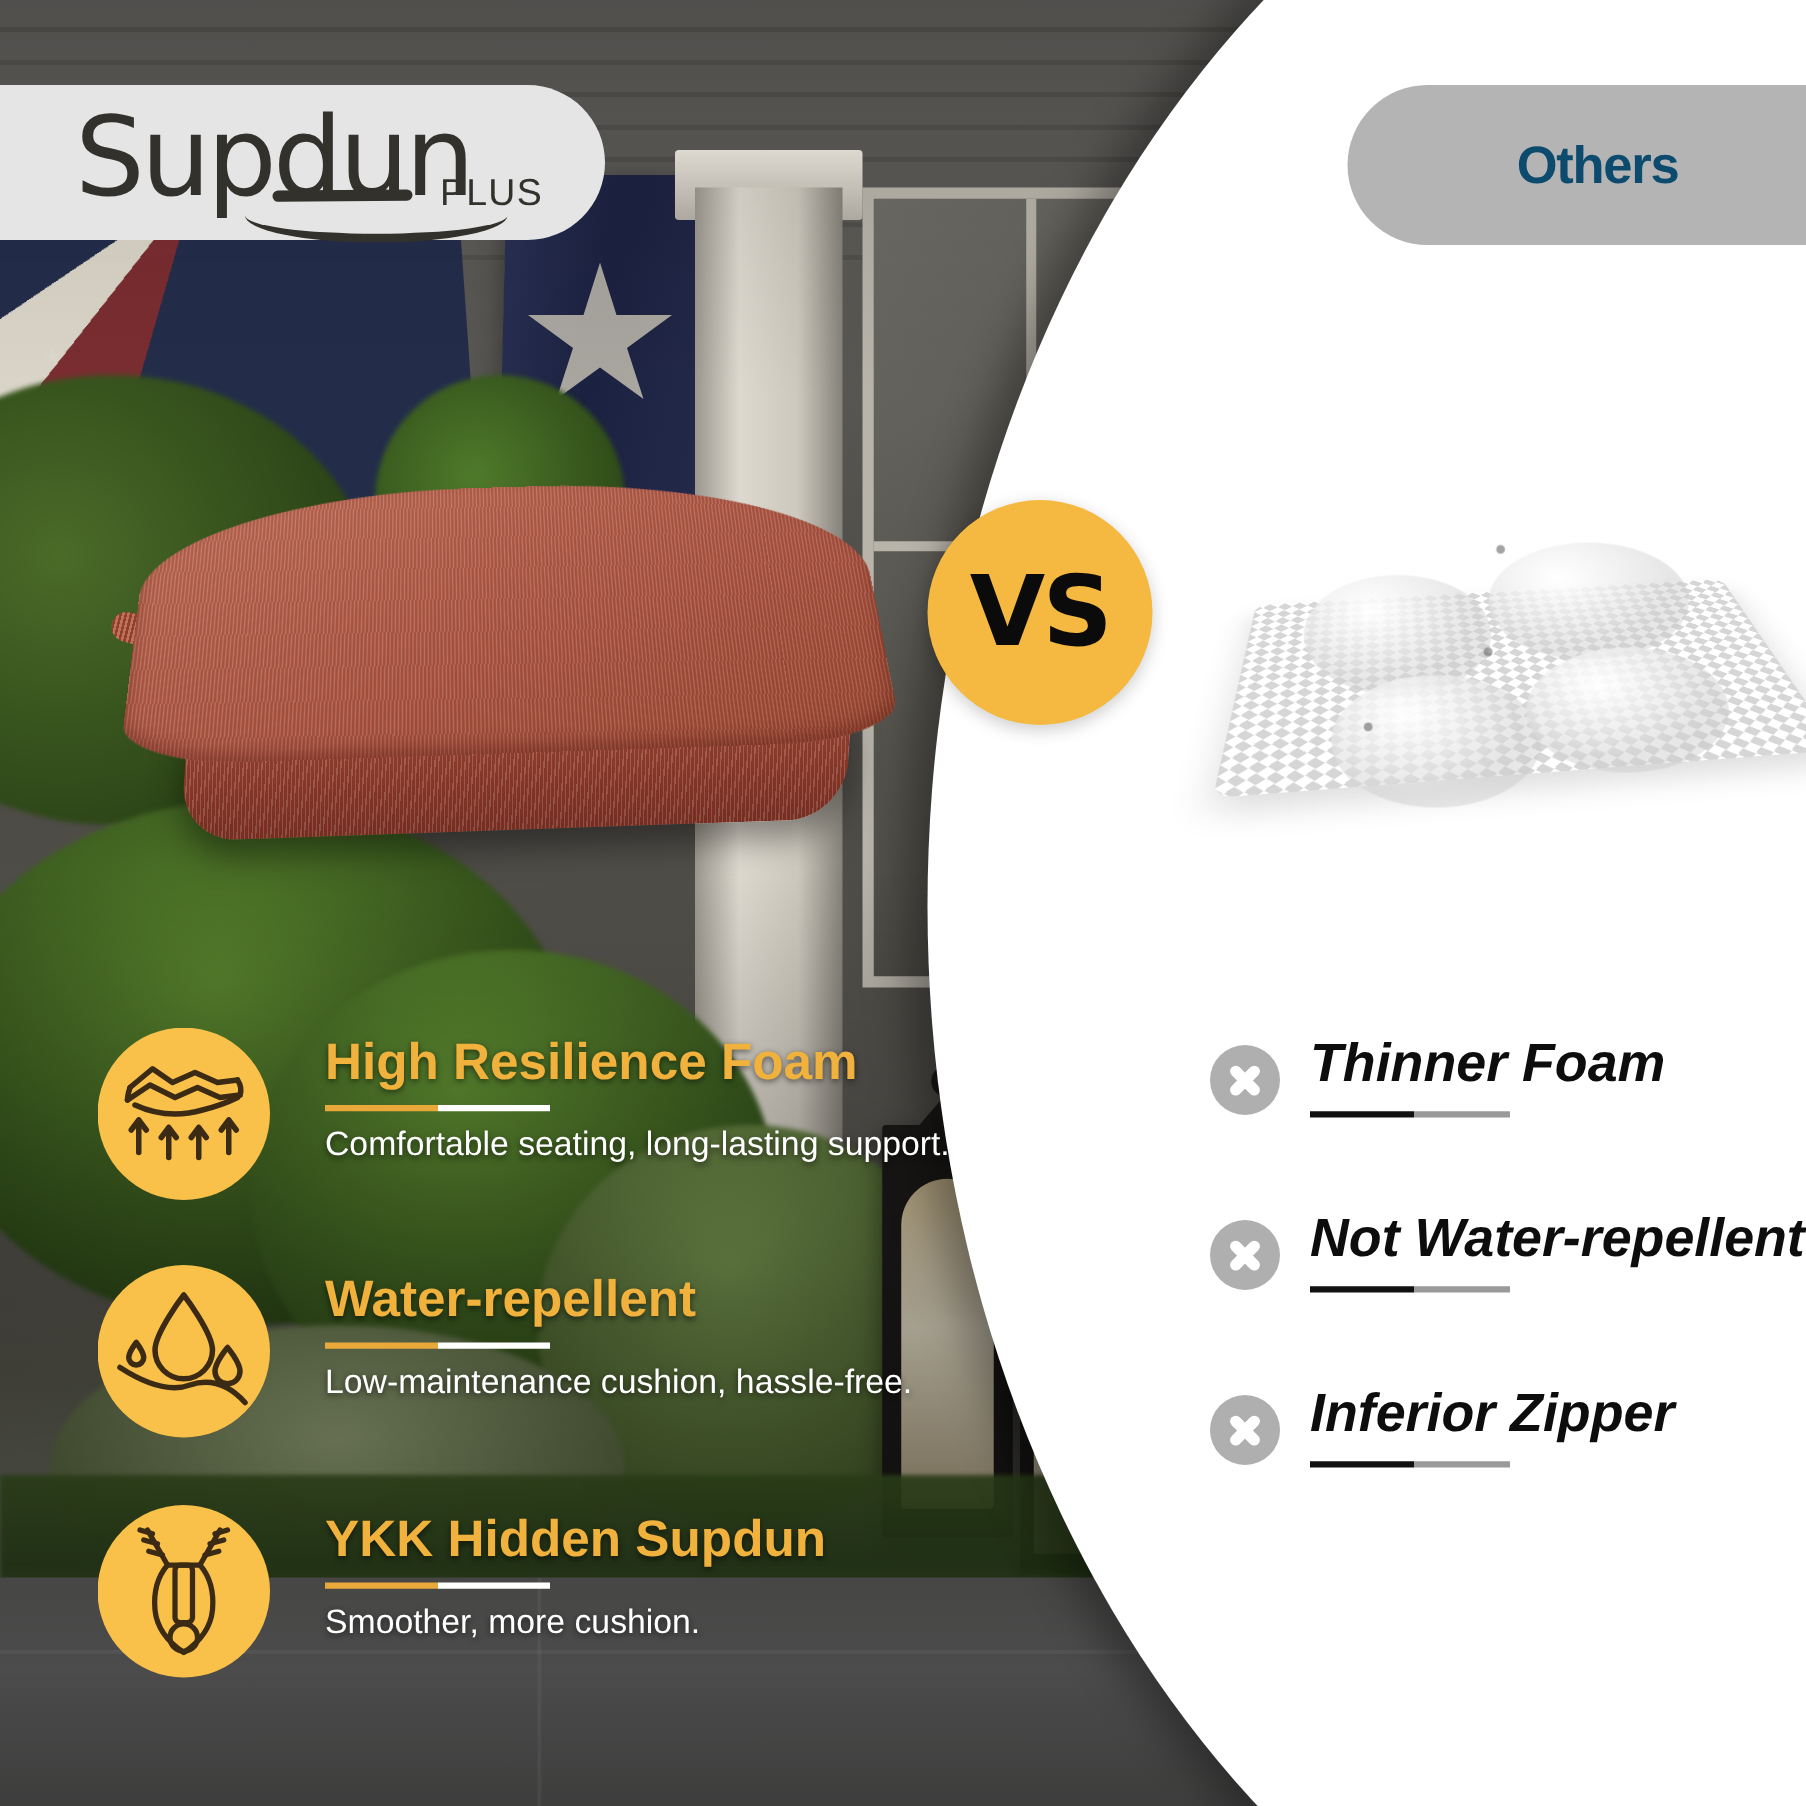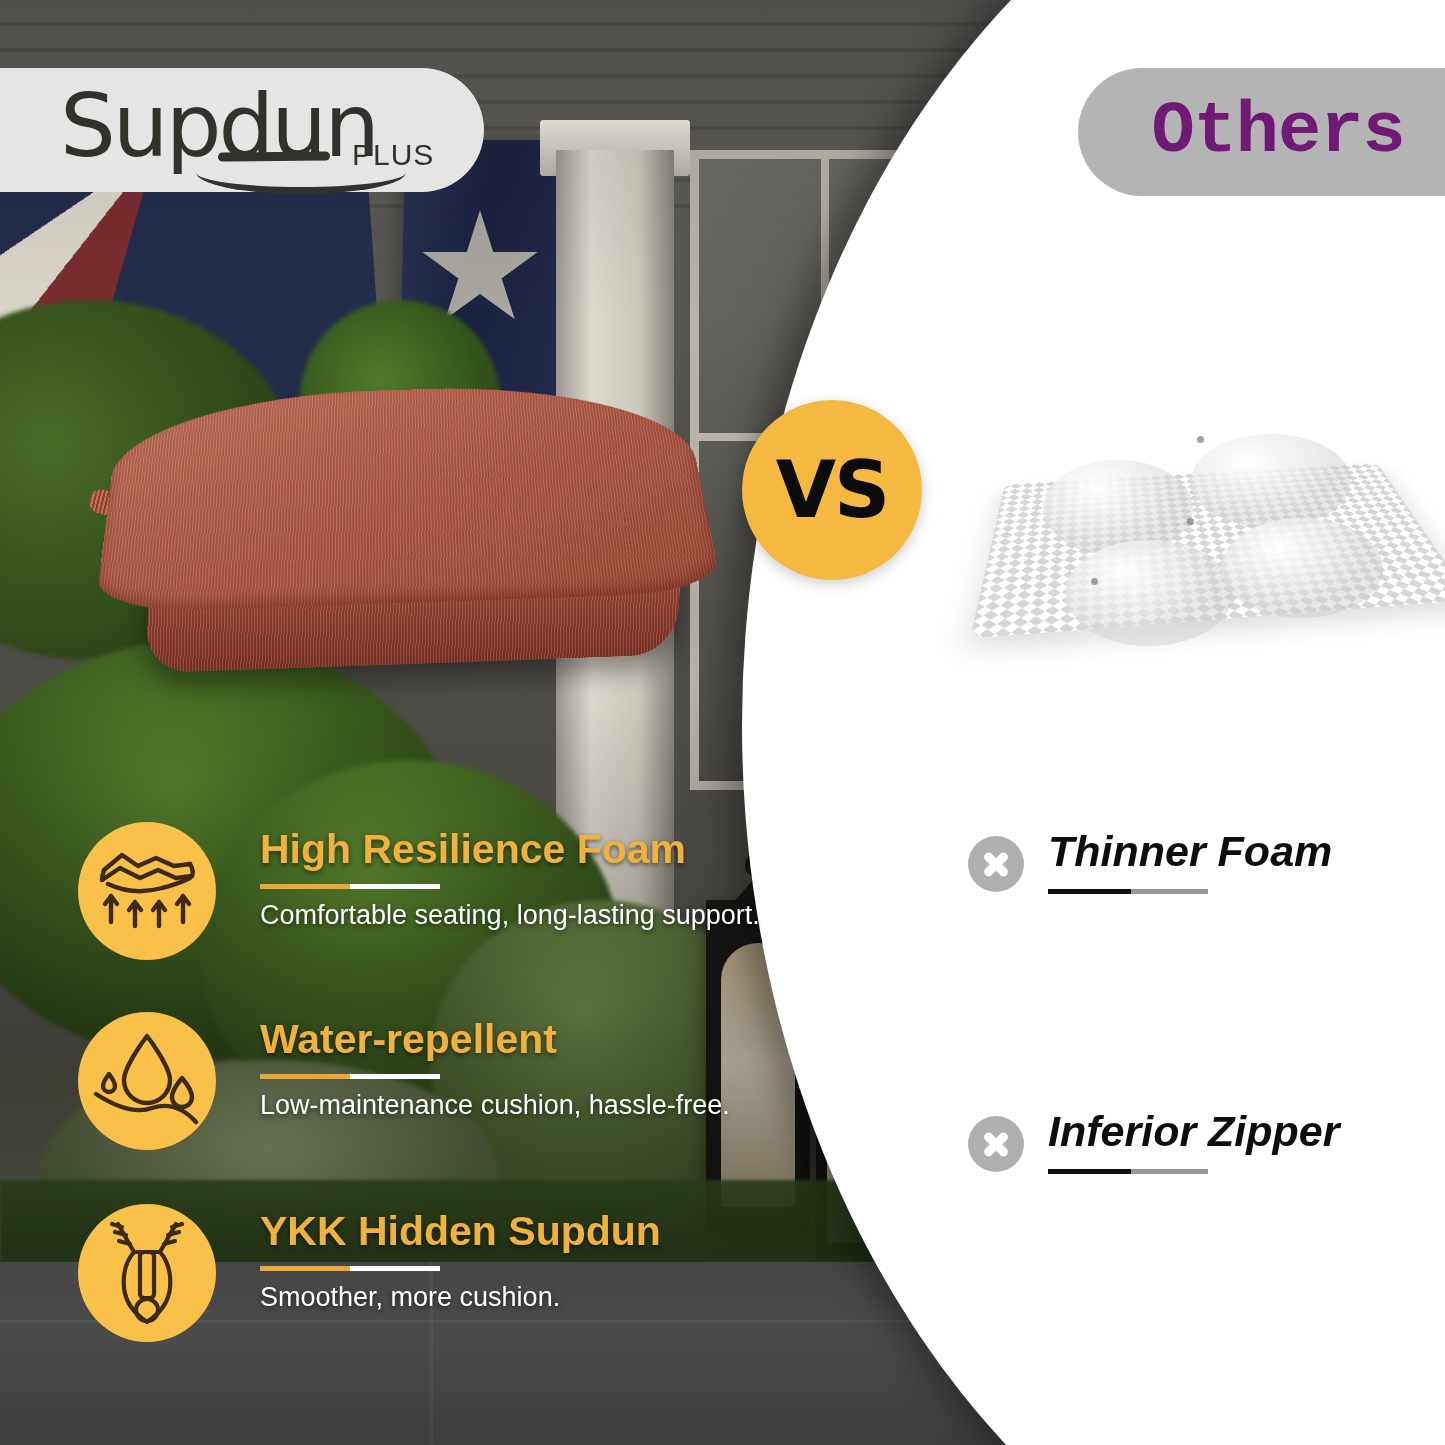--- a/index.html
+++ b/index.html
@@ -104,22 +104,22 @@
     color:#33312c; letter-spacing:1px; }
   #logo-swoosh { position:absolute; left:196px; top:100px; width:210px; height:26px;
     border-bottom:7px solid #33312c; border-radius:0 0 60% 60%/0 0 100% 100%; }
   #logo-strike { position:absolute; left:218px; top:84px; width:112px; height:9px;
     background:#33312c; transform:rotate(-0.5deg); border-radius:5px; }
 
   
   #others-pill { position:absolute; left:1078px; top:68px; width:400px; height:128px;
     background:#B4B4B4; border-radius:64px 0 0 64px;
     display:flex; align-items:center; justify-content:center; }
-  #others-text { font-size:72px; font-weight:700; color:#701a75;
-    font-family:Liberation Mono, monospace; letter-spacing:-1px; }
+  #others-text { font-size:42px; font-weight:700; color:#0c4a6e;
+    font-family:Liberation Sans, sans-serif; letter-spacing:-1px; }
 
   
   #vs-badge { position:absolute; left:742px; top:400px; width:180px; height:180px;
     border-radius:50%; background:#F5B840; display:flex; align-items:center;
     justify-content:center; box-shadow:0 4px 14px rgba(0,0,0,.20); }
   #vs-text { font-size:78px; font-weight:700; color:#0b0b0b; letter-spacing:-2px;
     font-family:"DejaVu Sans", sans-serif;text-align:right; }
 
   
   #cushion { position:absolute; left:96px; top:372px; width:620px; height:310px; }
@@ -354,20 +354,27 @@
   </div>
 
   <div class="con" style="top:828px;">
     <div class="con-x"></div>
     <div class="con-body">
       <div class="con-title">Thinner Foam</div>
       <div class="con-rule"></div>
     </div>
   </div>
 
+  <div class="con" style="top:968px;">
+    <div class="con-x"></div>
+    <div class="con-body">
+      <div class="con-title">Not Water-repellent</div>
+      <div class="con-rule"></div>
+    </div>
+  </div>
 
   <div class="con" style="top:1108px;">
     <div class="con-x"></div>
     <div class="con-body">
       <div class="con-title">Inferior Zipper</div>
       <div class="con-rule"></div>
     </div>
   </div>
 
 </div>

